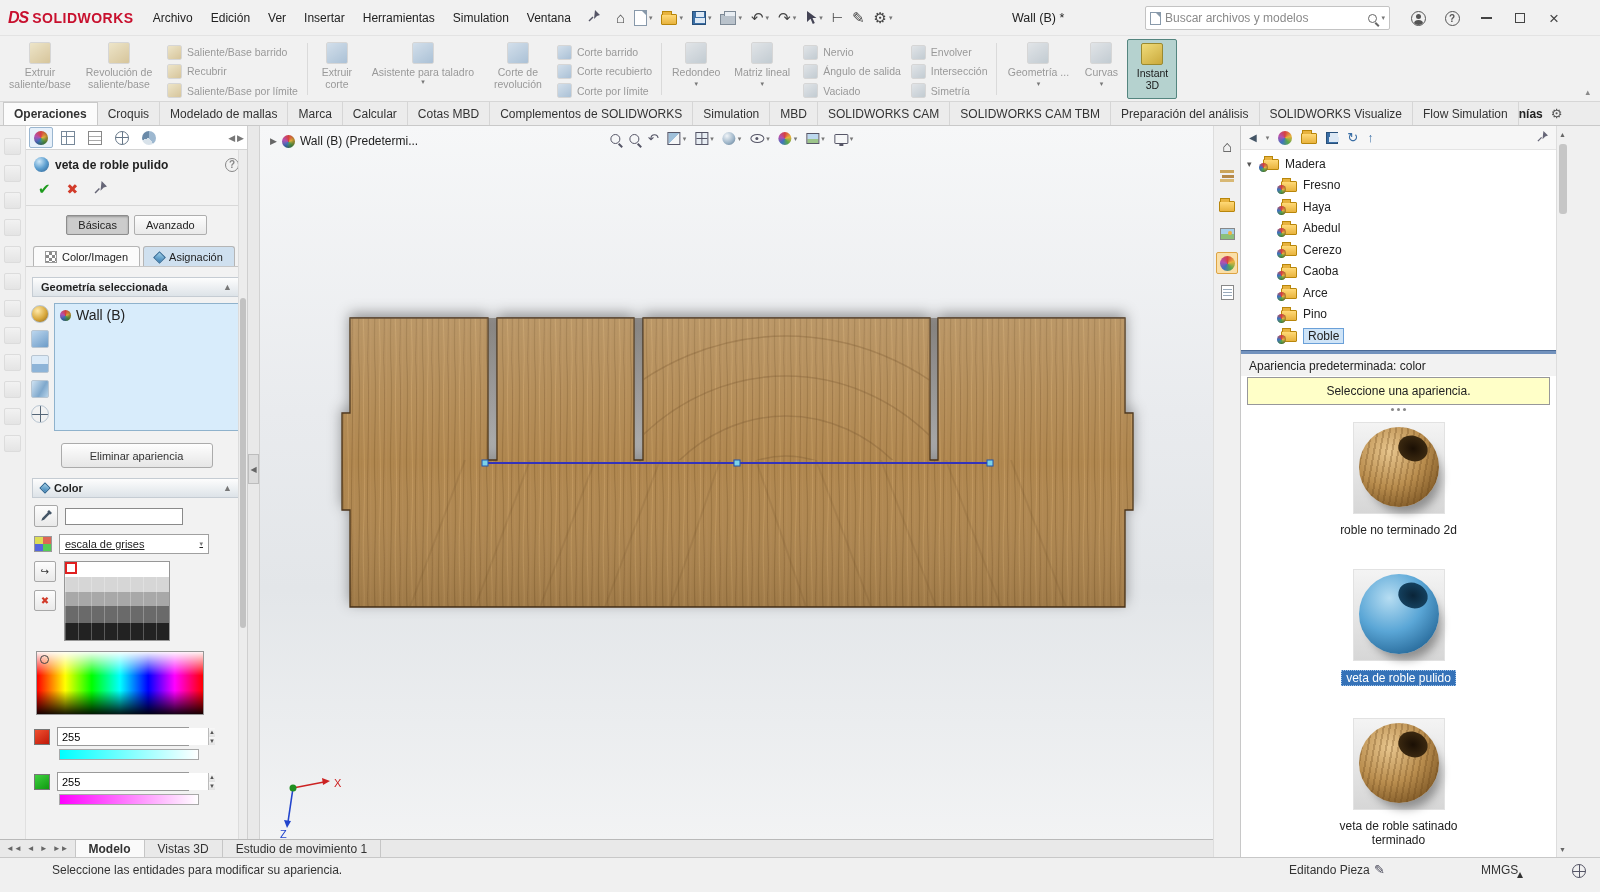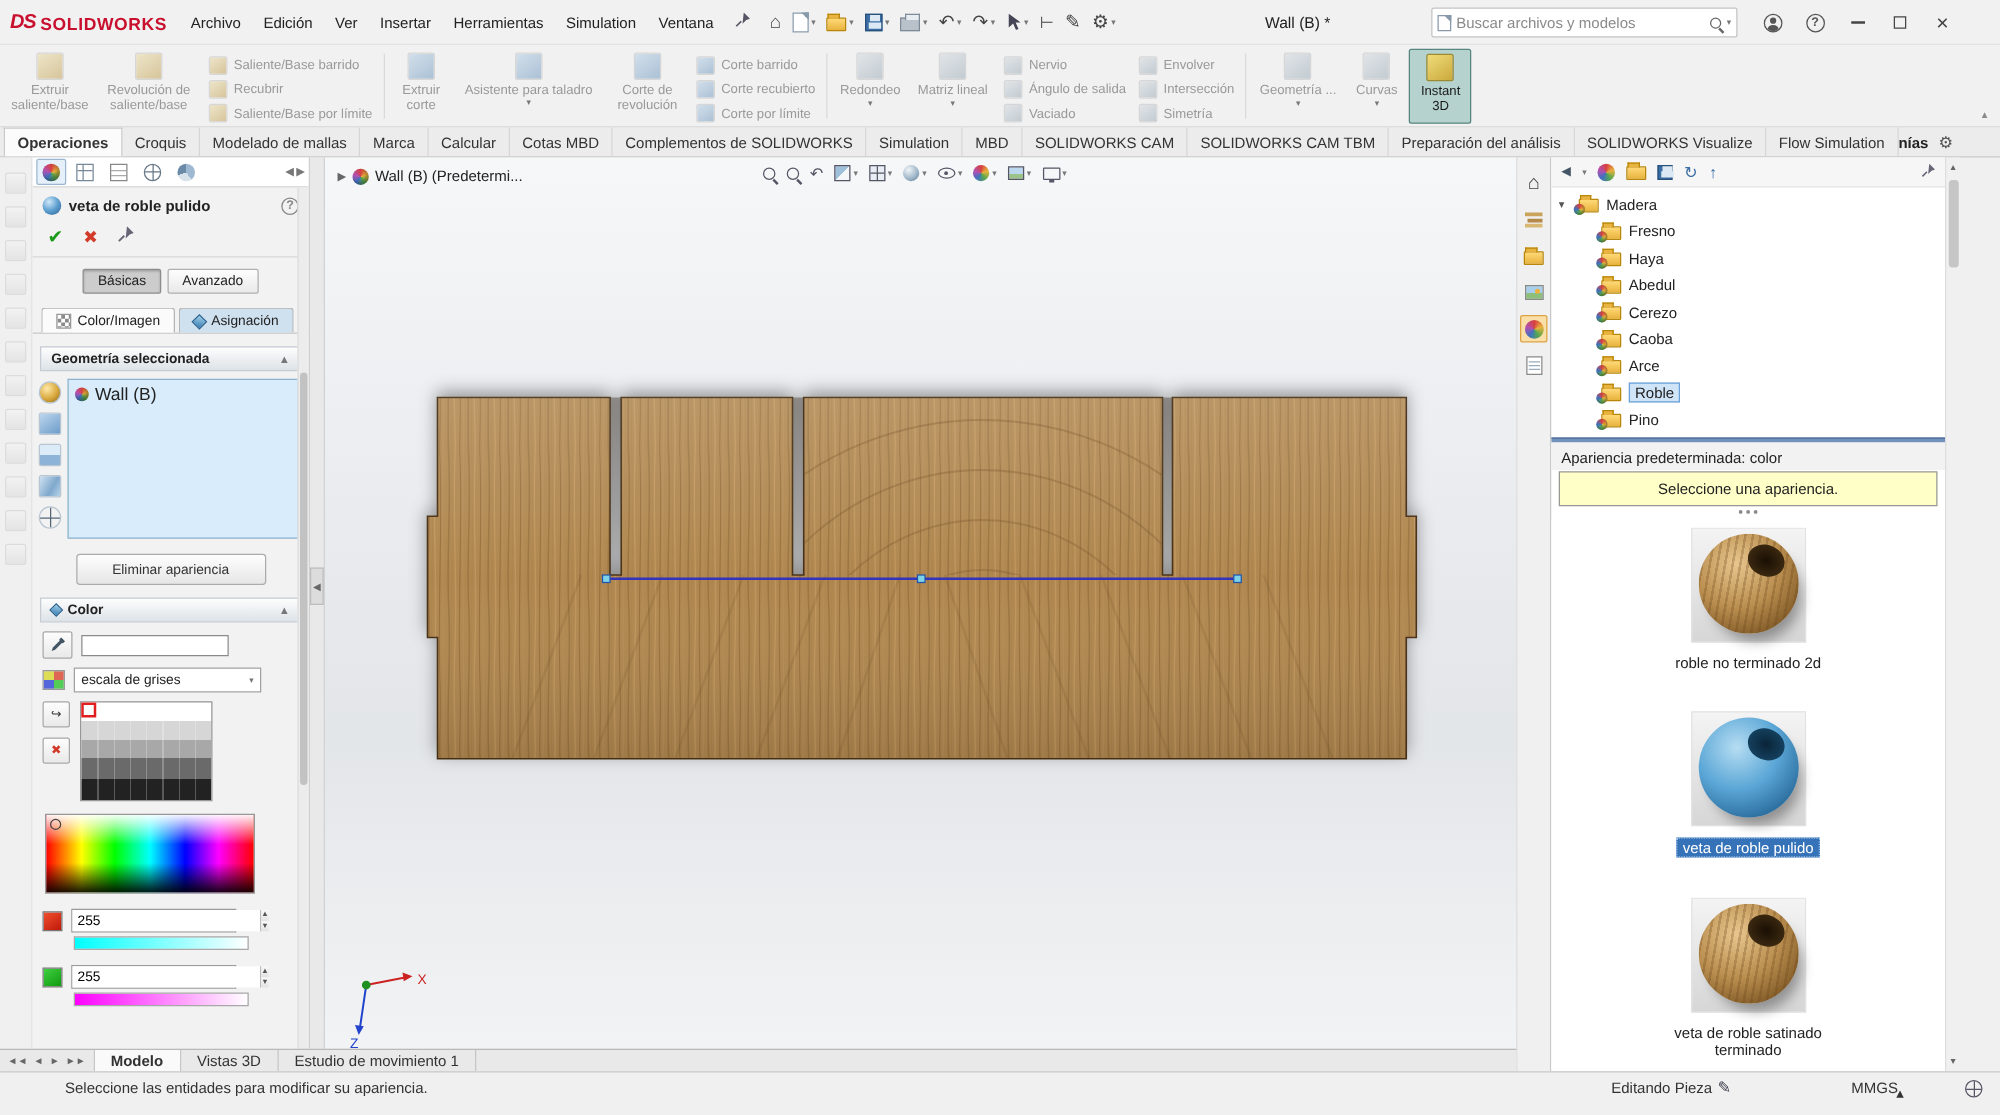--- a/index.html
+++ b/index.html
@@ -2,21 +2,21 @@
 <html><head>
 <meta charset="utf-8">
 <style>
   * { margin:0; padding:0; box-sizing:border-box; }
   html,body { width:1600px; height:892px; overflow:hidden; }
   body { font-family:"Liberation Sans","DejaVu Sans",sans-serif; font-size:12px; color:#222; background:#e9e9e9; position:relative; }
   #app { position:absolute; inset:0; background:#f0f0f0; }
 
   
   #titlebar { position:absolute; left:0; top:0; width:1600px; height:36px; background:#f1f1f1; border-bottom:1px solid #e3e3e3; display:flex; align-items:center; }
-  .logo { display:flex; align-items:flex-end; gap:4px; padding:0 10px 0 8px; }
+  .logo { display:flex; align-items:center; gap:4px; padding:0 10px 0 8px; }
   .logo-ds { color:#c8102e; font-weight:bold; font-style:italic; font-size:16px; letter-spacing:-1px; }
   .logo-sw { color:#c8102e; font-weight:bold; font-size:14px; letter-spacing:.5px; }
   .menu-item { padding:4px 9px; line-height:36px; color:#222; cursor:default; }
   .tb-pin { margin:0 8px; }
   .tb-row { display:flex; align-items:center; gap:1px; margin-left:4px; }
   .tb-btn { display:flex; align-items:center; gap:2px; padding:3px 4px; border-radius:2px; }
   .caret { font-size:7px; color:#777; }
   .glyph { font-size:15px; color:#444; line-height:1; }
   .i-doc { width:13px; height:16px; background:#fff; border:1px solid #8899aa; position:relative; }
   .i-doc:after { content:""; position:absolute; right:-1px; top:-1px; border:3px solid #8899aa; border-left-color:transparent; border-bottom-color:transparent; }
@@ -103,21 +103,21 @@
   .sf.ball { background:radial-gradient(circle at 35% 30%,#ffe9a8,#d8a83c 55%,#8a621a); border-radius:50%; }
   .sf.cube { background:linear-gradient(145deg,#bcd6ee,#6d9cc8); }
   .sf.face { background:linear-gradient(180deg,#dcebf8 50%,#8db4d8 50%); }
   .sf.surf { background:linear-gradient(120deg,#cfe2f2,#7fa8cc 60%,#b8d4ea); }
   .sf.mesh { background:radial-gradient(circle at 40% 35%,#d8e8f4,#88b0d0); background-image:linear-gradient(#567,#567),linear-gradient(#567,#567); background-size:100% 1px,1px 100%; background-position:center; background-repeat:no-repeat; border-radius:50%; }
   .sel-list { flex:1; height:128px; background:#d8ecfb; border:1px solid #8fb2cc; }
   .sel-item { display:flex; align-items:center; gap:5px; padding:3px 5px; font-size:14px; }
   .sel-item .mini-ball { width:11px; height:11px; }
   .remove-btn { display:flex; align-items:center; justify-content:center; margin:12px auto 0; width:152px; height:25px; border:1px solid #ababab; border-radius:3px; background:linear-gradient(#fefefe,#e6e6e6); font-size:11px; color:#333; }
   .clr-body { padding:7px 10px 0 8px; }
-  .clr-row { display:flex; align-items:center; gap:7px; margin-bottom:7px; }
+  .clr-row { display:flex; align-items:center; gap:7px; margin-bottom:7px;text-decoration:underline; }
   .dropper-btn { width:24px; height:22px; border:1px solid #a8a8a8; border-radius:2px; background:linear-gradient(#fdfdfd,#e9e9e9); display:flex; align-items:center; justify-content:center; }
   .cur-swatch { width:118px; height:17px; background:#fff; border:1px solid #8a8a8a; }
   .i-pal { width:18px; height:16px; border:1px solid #999; background:conic-gradient(#d65 0 25%,#5c5 0 50%,#56d 0 75%,#dd5 0); }
   .pm-select { width:150px; height:20px; border:1px solid #a0a0a0; background:#fff; display:flex; align-items:center; padding:0 5px; font-size:11px; }
   .pm-select .caret { margin-left:auto; }
   .pal-row { display:flex; gap:8px; align-items:flex-start; }
   .mini-col { display:flex; flex-direction:column; gap:8px; }
   .mini-btn { width:22px; height:21px; border:1px solid #a8a8a8; border-radius:2px; background:linear-gradient(#fdfdfd,#e9e9e9); display:flex; align-items:center; justify-content:center; font-size:10px; color:#333; }
   .mini-btn .x { color:#d23b2a; font-weight:bold; }
   .palette-wrap { position:relative; width:106px; height:80px; }
@@ -792,25 +792,25 @@
       <div class="tree-row child">
           <span class="folder"></span>
           <span>Caoba</span>
         </div>
       <div class="tree-row child">
           <span class="folder"></span>
           <span>Arce</span>
         </div>
       <div class="tree-row child">
           <span class="folder"></span>
-          <span class="sel-label">Roble</span>
+          <span>Pino</span>
         </div>
       <div class="tree-row child">
           <span class="folder"></span>
-          <span>Pino</span>
+          <span class="sel-label">Roble</span>
         </div>
       <div class="tree-row child"></div>
     </div>
     <div class="tp-divider"></div>
     <div class="tp-default">Apariencia predeterminada: color</div>
     <div class="tp-tooltip">Seleccione una apariencia.</div>
     <div class="tp-dots"></div>
     <div class="tp-thumbs">
       <div class="thumb">
         <div class="thumb-img">

